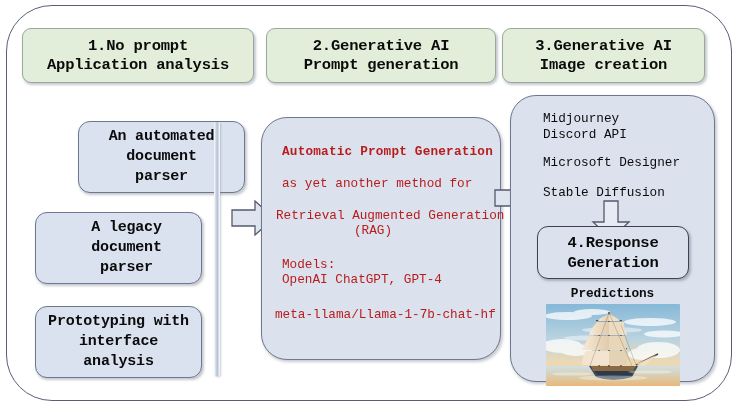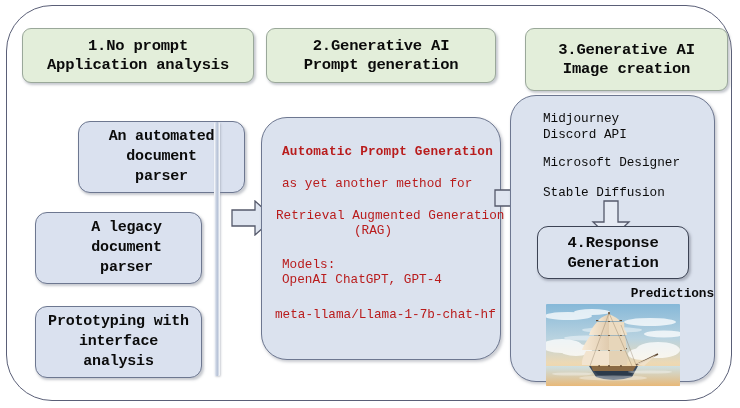--- a/index.html
+++ b/index.html
@@ -107,21 +107,21 @@
     border: 1.3px solid #3c4354;
     border-radius: 11px;
     font-size: 15.5px;
     line-height: 20px;
     box-shadow: 1.5px 2px 2.5px rgba(110,116,130,0.45);
   }
 
   .predictions-label {
     position: absolute;
     width: 100%;
-    text-align: right;
+    text-align: center;
     font-size: 12.8px;
     font-weight: bold;
     color: #0b0b0b;
     letter-spacing: -0.1px;
   }
 
   
   .divider {
     position: absolute;
     background: linear-gradient(to right, #ffffff 0%, #c9d2e2 35%, #b9c4d8 60%, #ffffff 100%);
@@ -152,21 +152,21 @@
   <div class="box hdr" style="left:22px; top:28px; width:232px; height:55px;font-family:Liberation Mono, monospace;">
     <span>1.No prompt</span>
     <span>Application analysis</span>
   </div>
 
   <div class="box hdr" style="left:266px; top:28px; width:230px; height:55px;">
     <span>2.Generative AI</span>
     <span>Prompt generation</span>
   </div>
 
-  <div class="box hdr" style="left:525px; top:28px; width:203px; height:63px;">
+  <div class="box hdr" style="left:502px; top:28px; width:203px; height:55px;">
     <span>3.Generative AI</span>
     <span>Image creation</span>
   </div>
 
   <div class="box parser" style="left:35px; top:121px; width:167px; height:72px;margin-left:43px;">
     <span>An automated</span>
     <span>document</span>
     <span>parser</span>
   </div>
 

